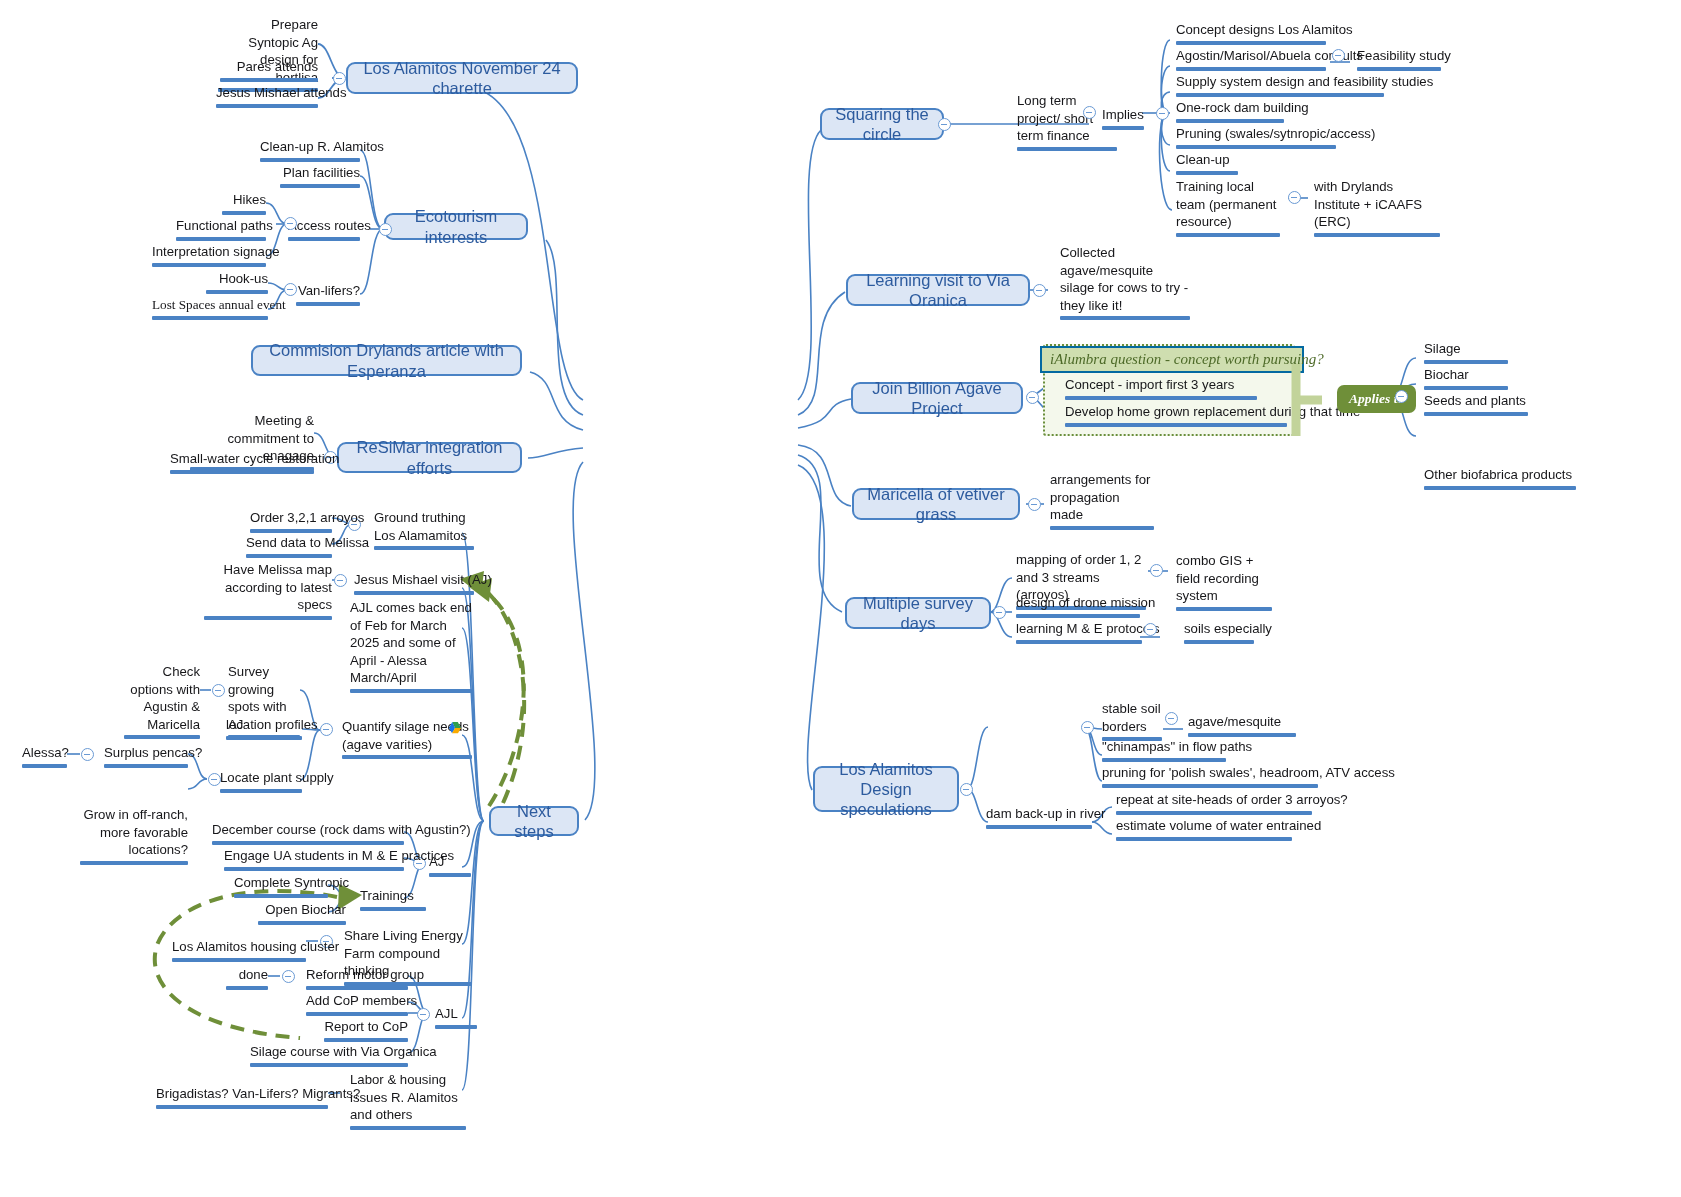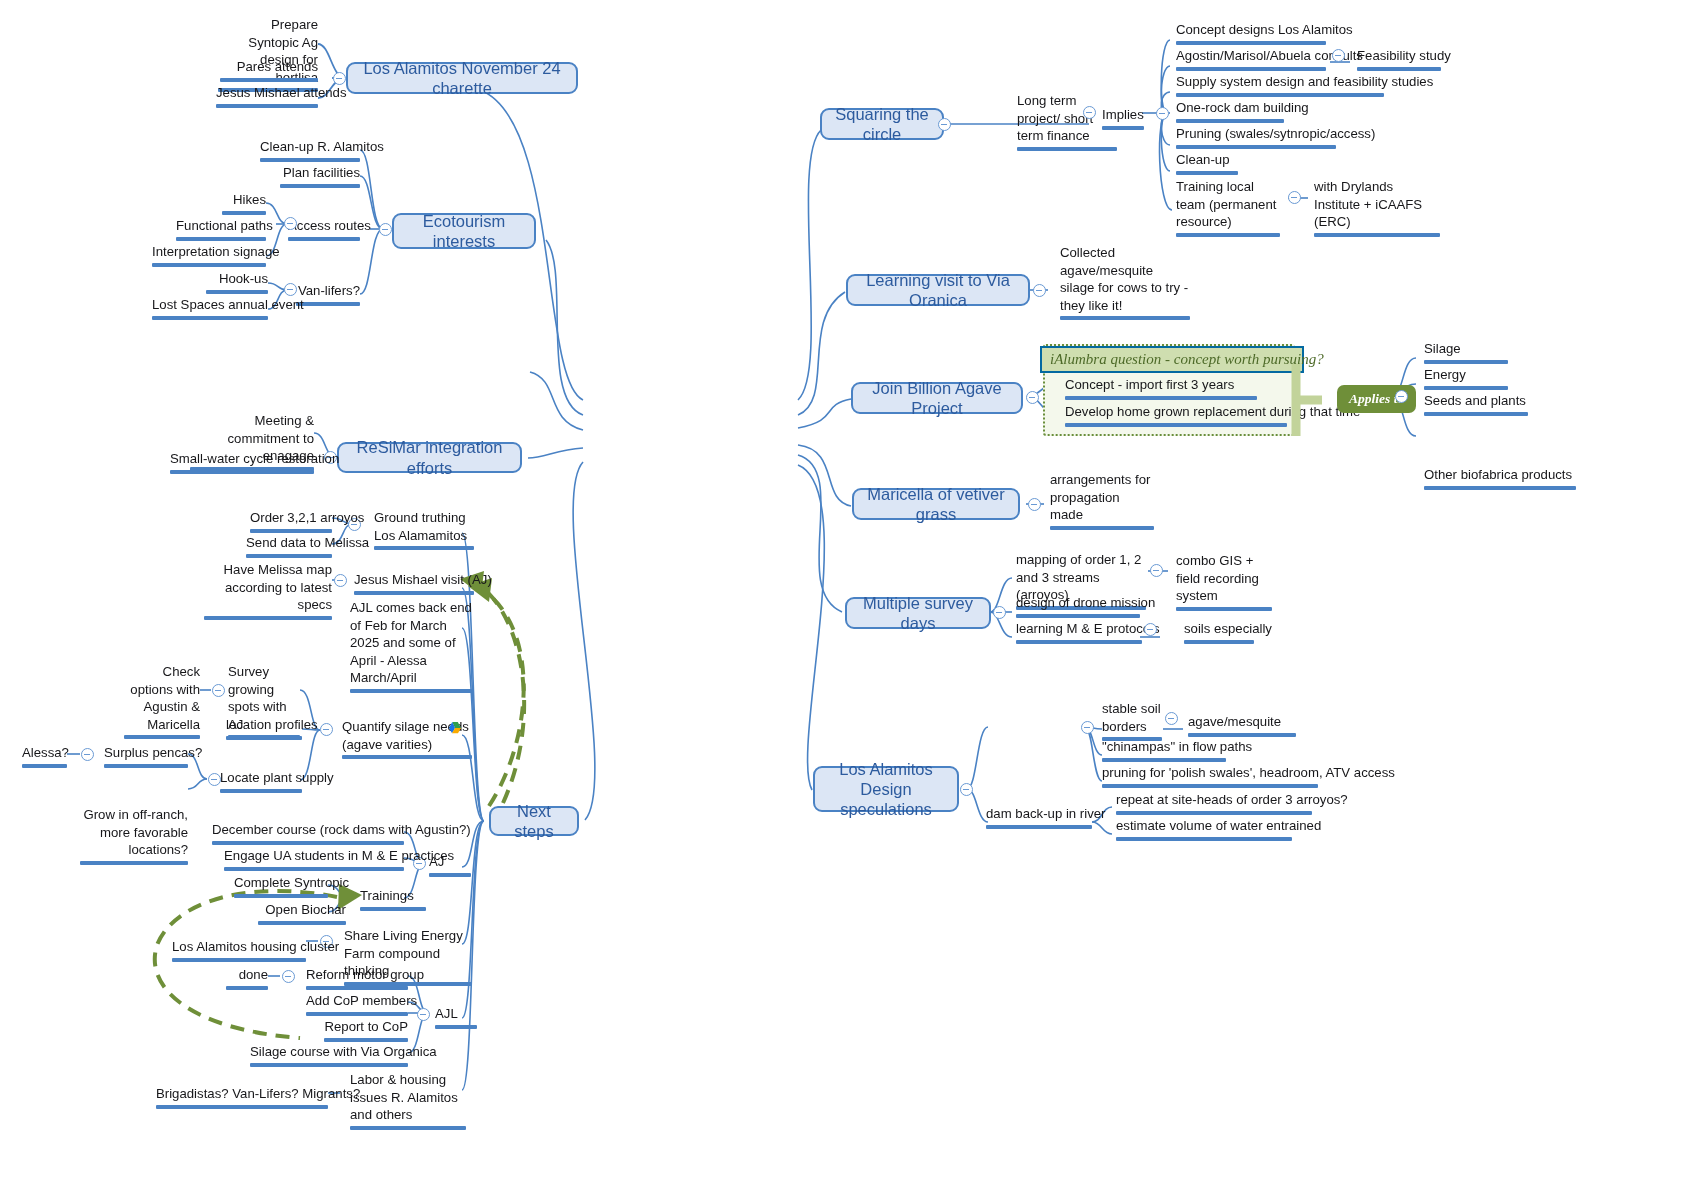--- a/index.html
+++ b/index.html
@@ -273,21 +273,21 @@
   </div>
   <div class="node leaf left" style="left:220px; top:58px; width:98px;">
     <span class="txt">Pares attends</span>
     <span class="ul"></span>
   </div>
   <div class="node leaf left" style="left:216px; top:84px; width:102px;">
     <span class="txt">Jesus Mishael attends</span>
     <span class="ul"></span>
   </div>
 
-  <div class="node box-node" style="left:392px; top:213px; width:144px; height:36px;">Ecotourism interests</div>
+  <div class="node box-node" style="left:384px; top:213px; width:144px; height:27px;">Ecotourism interests</div>
   <div class="toggle" style="left:379px; top:223px;"></div>
 
   <div class="node leaf left" style="left:260px; top:138px; width:100px;">
     <span class="txt">Clean-up R. Alamitos</span>
     <span class="ul"></span>
   </div>
   <div class="node leaf left" style="left:280px; top:164px; width:80px;">
     <span class="txt">Plan facilities</span>
     <span class="ul"></span>
   </div>
@@ -311,25 +311,26 @@
     <span class="ul"></span>
   </div>
   <div class="node leaf left" style="left:152px; top:243px; width:114px;">
     <span class="txt">Interpretation signage</span>
     <span class="ul"></span>
   </div>
   <div class="node leaf left" style="left:206px; top:270px; width:62px;">
     <span class="txt">Hook-us</span>
     <span class="ul"></span>
   </div>
-  <div class="node leaf left" style="left:152px; top:296px; width:116px;">
+  <div class="node leaf left" style="left:152px; top:296px; width:116px;font-family:Liberation Serif, serif;">
     <span class="txt">Lost Spaces annual event</span>
     <span class="ul"></span>
   </div>
 
+  <div class="node box-node" style="left:251px; top:345px; width:271px; height:31px;">Commision Drylands article with Esperanza</div>
 
   <div class="node box-node" style="left:337px; top:442px; width:185px; height:31px;">ReSiMar integration efforts</div>
   <div class="toggle" style="left:324px; top:451px;"></div>
 
   <div class="node leaf left wrap" style="left:190px; top:412px; width:124px;">
     <span class="txt">Meeting &amp; commitment to enagage</span>
     <span class="ul"></span>
   </div>
   <div class="node leaf left" style="left:170px; top:450px; width:144px;">
     <span class="txt">Small-water cycle restoration</span>
@@ -565,21 +566,21 @@
     <path d="M8,4 L8,76 M8,40 L34,40" stroke="#c2d39a" stroke-width="9" fill="none"></path>
   </svg>
   <div class="green-pill" style="left:1337px; top:385px;">Applies to</div>
   <div class="toggle" style="left:1395px; top:390px;"></div>
 
   <div class="node leaf right" style="left:1424px; top:340px; width:84px;">
     <span class="txt">Silage</span>
     <span class="ul"></span>
   </div>
   <div class="node leaf right" style="left:1424px; top:366px; width:84px;">
-    <span class="txt">Energy</span>
+    <span class="txt">Biochar</span>
     <span class="ul"></span>
   </div>
   <div class="node leaf right" style="left:1424px; top:392px; width:104px;">
     <span class="txt">Seeds and plants</span>
     <span class="ul"></span>
   </div>
   <div class="node leaf right" style="left:1424px; top:418px; width:152px;margin-top:48px;">
     <span class="txt">Other biofabrica products</span>
     <span class="ul"></span>
   </div>

